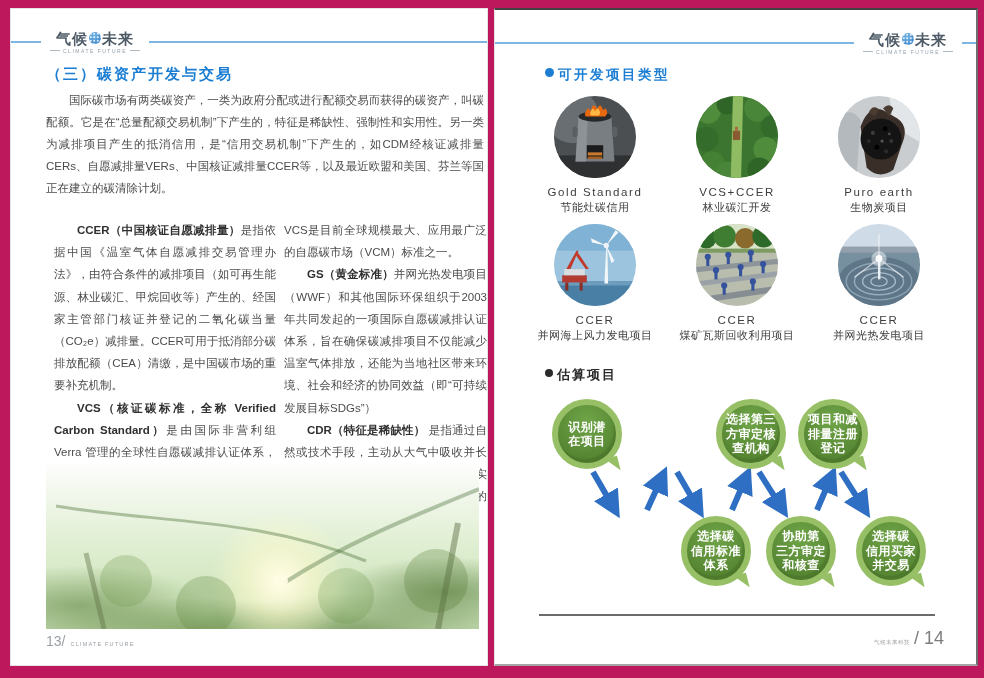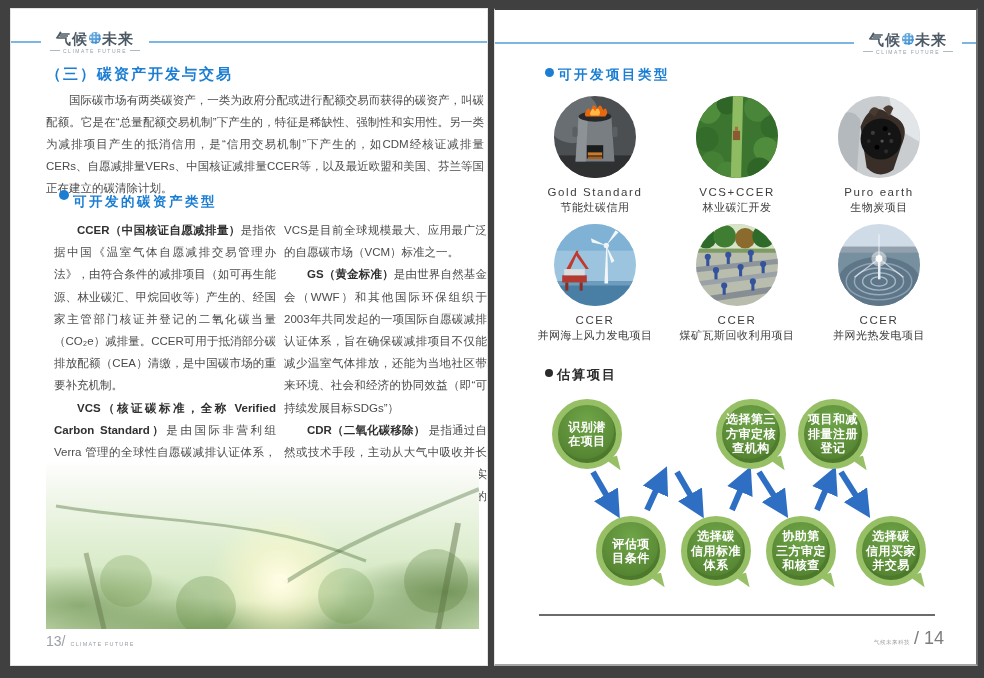--- a/index.html
+++ b/index.html
@@ -1,17 +1,17 @@
 <!DOCTYPE html>
 <html><head>
 <meta charset="utf-8">
 <style>
   html,body{margin:0;padding:0;background:#ffffff;}
   body{width:984px;height:678px;overflow:hidden;font-family:"Liberation Sans",sans-serif;}
-  .canvas{position:relative;width:984px;height:678px;background:#404040;}
+  .canvas{position:relative;width:984px;height:678px;background:#be185d;}
   .page{position:absolute;top:8px;height:658px;background:#ffffff;box-sizing:border-box;}
   .page-left{left:10px;width:478px;border:1px solid #e4e4e4;}
   .page-right{left:494px;width:484px;border-top:2px solid #414141;border-right:2px solid #6e6e6e;border-bottom:2px solid #a5a5a5;border-left:1px solid #e3e3e3;}
 
   
   .hdr{position:absolute;left:0;right:0;top:16px;height:34px;display:flex;align-items:center;}
   .hline{height:2px;background:#7cb6e4;}
   .hline.short-l{width:30px;}
   .hline.short-r{width:14px;}
   .hline.grow{flex:1;}
@@ -99,34 +99,30 @@
           <span>未来</span>
         </div>
         <div class="logo-en">CLIMATE FUTURE</div>
       </div>
       <span class="hline grow"></span>
     </div>
 
     <h1 class="title">（三）碳资产开发与交易</h1>
     <p class="intro">国际碳市场有两类碳资产，一类为政府分配或进行配额交易而获得的碳资产，叫碳配额。它是在“总量配额交易机制”下产生的，特征是稀缺性、强制性和实用性。另一类为减排项目产生的抵消信用，是“信用交易机制”下产生的，如CDM经核证减排量CERs、自愿减排量VERs、中国核证减排量CCER等，以及最近欧盟和美国、芬兰等国正在建立的碳清除计划。</p>
 
-    <div class="sec-head sec-left">
-      <span class="dot"></span>
-      <span class="sec-title">可开发的碳资产类型</span>
-    </div>
 
     <div class="cols">
       <div class="col col1">
         <p class="body ind"><b>CCER（中国核证自愿减排量）</b><span>是指依据中国《温室气体自愿减排交易管理办法》，由符合条件的减排项目（如可再生能源、林业碳汇、甲烷回收等）产生的、经国家主管部门核证并登记的二氧化碳当量（CO₂e）减排量。CCER可用于抵消部分碳排放配额（CEA）清缴，是中国碳市场的重要补充机制。</span></p>
         <p class="body ind"><b>VCS（核证碳标准，全称 Verified Carbon Standard）</b><span>是由国际非营利组Verra 管理的全球性自愿碳减排认证体系，旨在通过标准化方法学对减排项目产生的碳信用（Carbon Credit）进行核证和交易。</span></p>
       </div>
       <div class="col col2">
         <p class="body">VCS是目前全球规模最大、应用最广泛的自愿碳市场（VCM）标准之一。</p>
-        <p class="body ind"><b>GS（黄金标准）</b><span>是由世界自然基金会（WWF）和其他国际环保组织于2003年共同发起的一项国际自愿碳减排认证体系，旨在确保碳减排项目不仅能减少温室气体排放，还能为当地社区带来环境、社会和经济的协同效益（即“可持续发展目标SDGs”）</span></p>
-        <p class="body ind"><b>CDR（二氧化碳移除）</b><span> 是指通过自然或技术手段，主动从大气中吸收并长期储存二氧化碳（CO₂）的过程，以实现全球气候目标（如《巴黎协定》的1.5℃温控目标）。</span></p>
+        <p class="body ind"><b>GS（黄金标准）</b><span>并网光热发电项目（WWF）和其他国际环保组织于2003年共同发起的一项国际自愿碳减排认证体系，旨在确保碳减排项目不仅能减少温室气体排放，还能为当地社区带来环境、社会和经济的协同效益（即“可持续发展目标SDGs”）</span></p>
+        <p class="body ind"><b>CDR（特征是稀缺性）</b><span> 是指通过自然或技术手段，主动从大气中吸收并长期储存二氧化碳（CO₂）的过程，以实现全球气候目标（如《巴黎协定》的1.5℃温控目标）。</span></p>
       </div>
     </div>
 
     <div class="forest">
       <svg viewBox="0 0 433 168" preserveAspectRatio="none">
         <path d="M10,45 C110,62 210,56 320,100" stroke="#5d7f49" stroke-width="3" fill="none" opacity=".45"></path>
         <path d="M433,28 C360,58 300,82 238,122" stroke="#4f7340" stroke-width="4" fill="none" opacity=".4"></path>
         <path d="M392,168 L412,62" stroke="#57693f" stroke-width="6" fill="none" opacity=".45"></path>
         <path d="M58,168 L40,92" stroke="#57693f" stroke-width="5" fill="none" opacity=".4"></path>
         <circle cx="80" cy="120" r="26" fill="#6e964b" opacity=".28"></circle>
@@ -360,25 +356,20 @@
 方审定核
 查机构</span>
         <span class="tail"></span>
       </div>
     <div class="bubble b-t3">
         <span class="btext">项目和减
 排量注册
 登记</span>
         <span class="tail"></span>
       </div>
-    <div class="bubble b-b0">
-        <span class="btext">评估项
-目条件</span>
-        <span class="tail"></span>
-      </div>
     <div class="bubble b-b1">
         <span class="btext">选择碳
 信用标准
 体系</span>
         <span class="tail"></span>
       </div>
     <div class="bubble b-b2">
         <span class="btext">协助第
 三方审定
 和核查</span>

